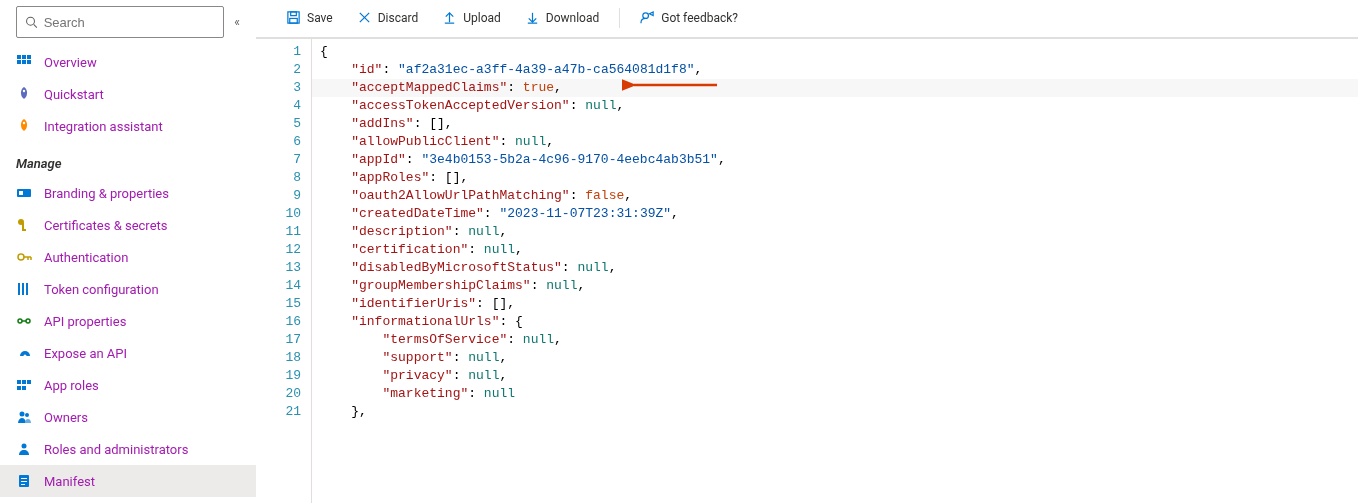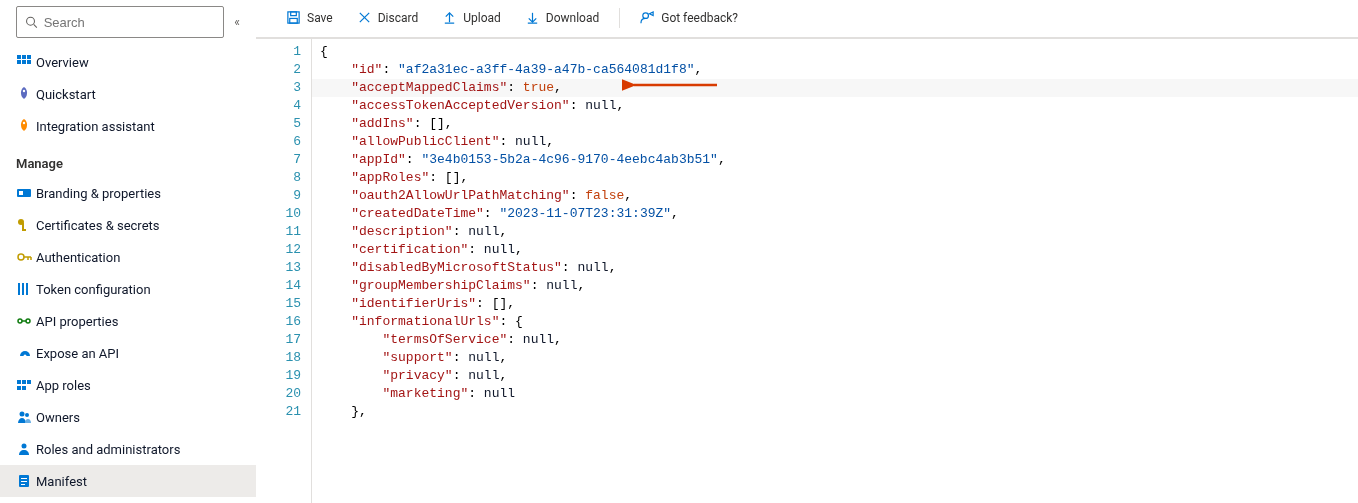--- a/index.html
+++ b/index.html
@@ -49,39 +49,40 @@
     margin-left: 10px;
     color: #605e5c;
     cursor: pointer;
     font-size: 12px;
   }
   .nav-item {
     display: flex;
     align-items: center;
     padding: 0 16px;
     height: 32px;
-    color: #0f172a;
+    color: #a21caf;
     cursor: pointer;
-    gap: 4px;
+    gap: 12px;
   }
   .nav-item.selected { background: #edebe9; }
   .nav-icon {
     width: 16px;
     height: 16px;
     display: flex;
     align-items: center;
     justify-content: center;
     flex-shrink: 0;
   }
   .nav-label { font-size: 13px; }
   .nav-heading {
     padding: 14px 16px 6px 16px;
     font-weight: 600;
     font-size: 13px;
     color: #323130;
+    font-style: italic;
   }
 
   
   .main {
     flex: 1;
     display: flex;
     flex-direction: column;
     overflow: hidden;
   }
   .toolbar {
@@ -142,21 +143,21 @@
     color: #000;
     position: relative;
     border-left: 1px solid #e1dfdd;
   }
   .code-line { height: 18px; white-space: pre; padding-left: 8px; }
   .code-line.hl { background: #f7f7f7; }
   .tok-punc { color: #000; }
   .tok-key { color: #a31515; }
   .tok-str { color: #0451a5; }
   .tok-bool { color: #c2410c; }
-  .tok-null { color: #0f172a; }
+  .tok-null { color: #0f766e; }
   .arrow-annot {
     position: absolute;
     top: 37px;
     left: 310px;
     pointer-events: none;
   }
 </style>
 </head>
 <body>
 

